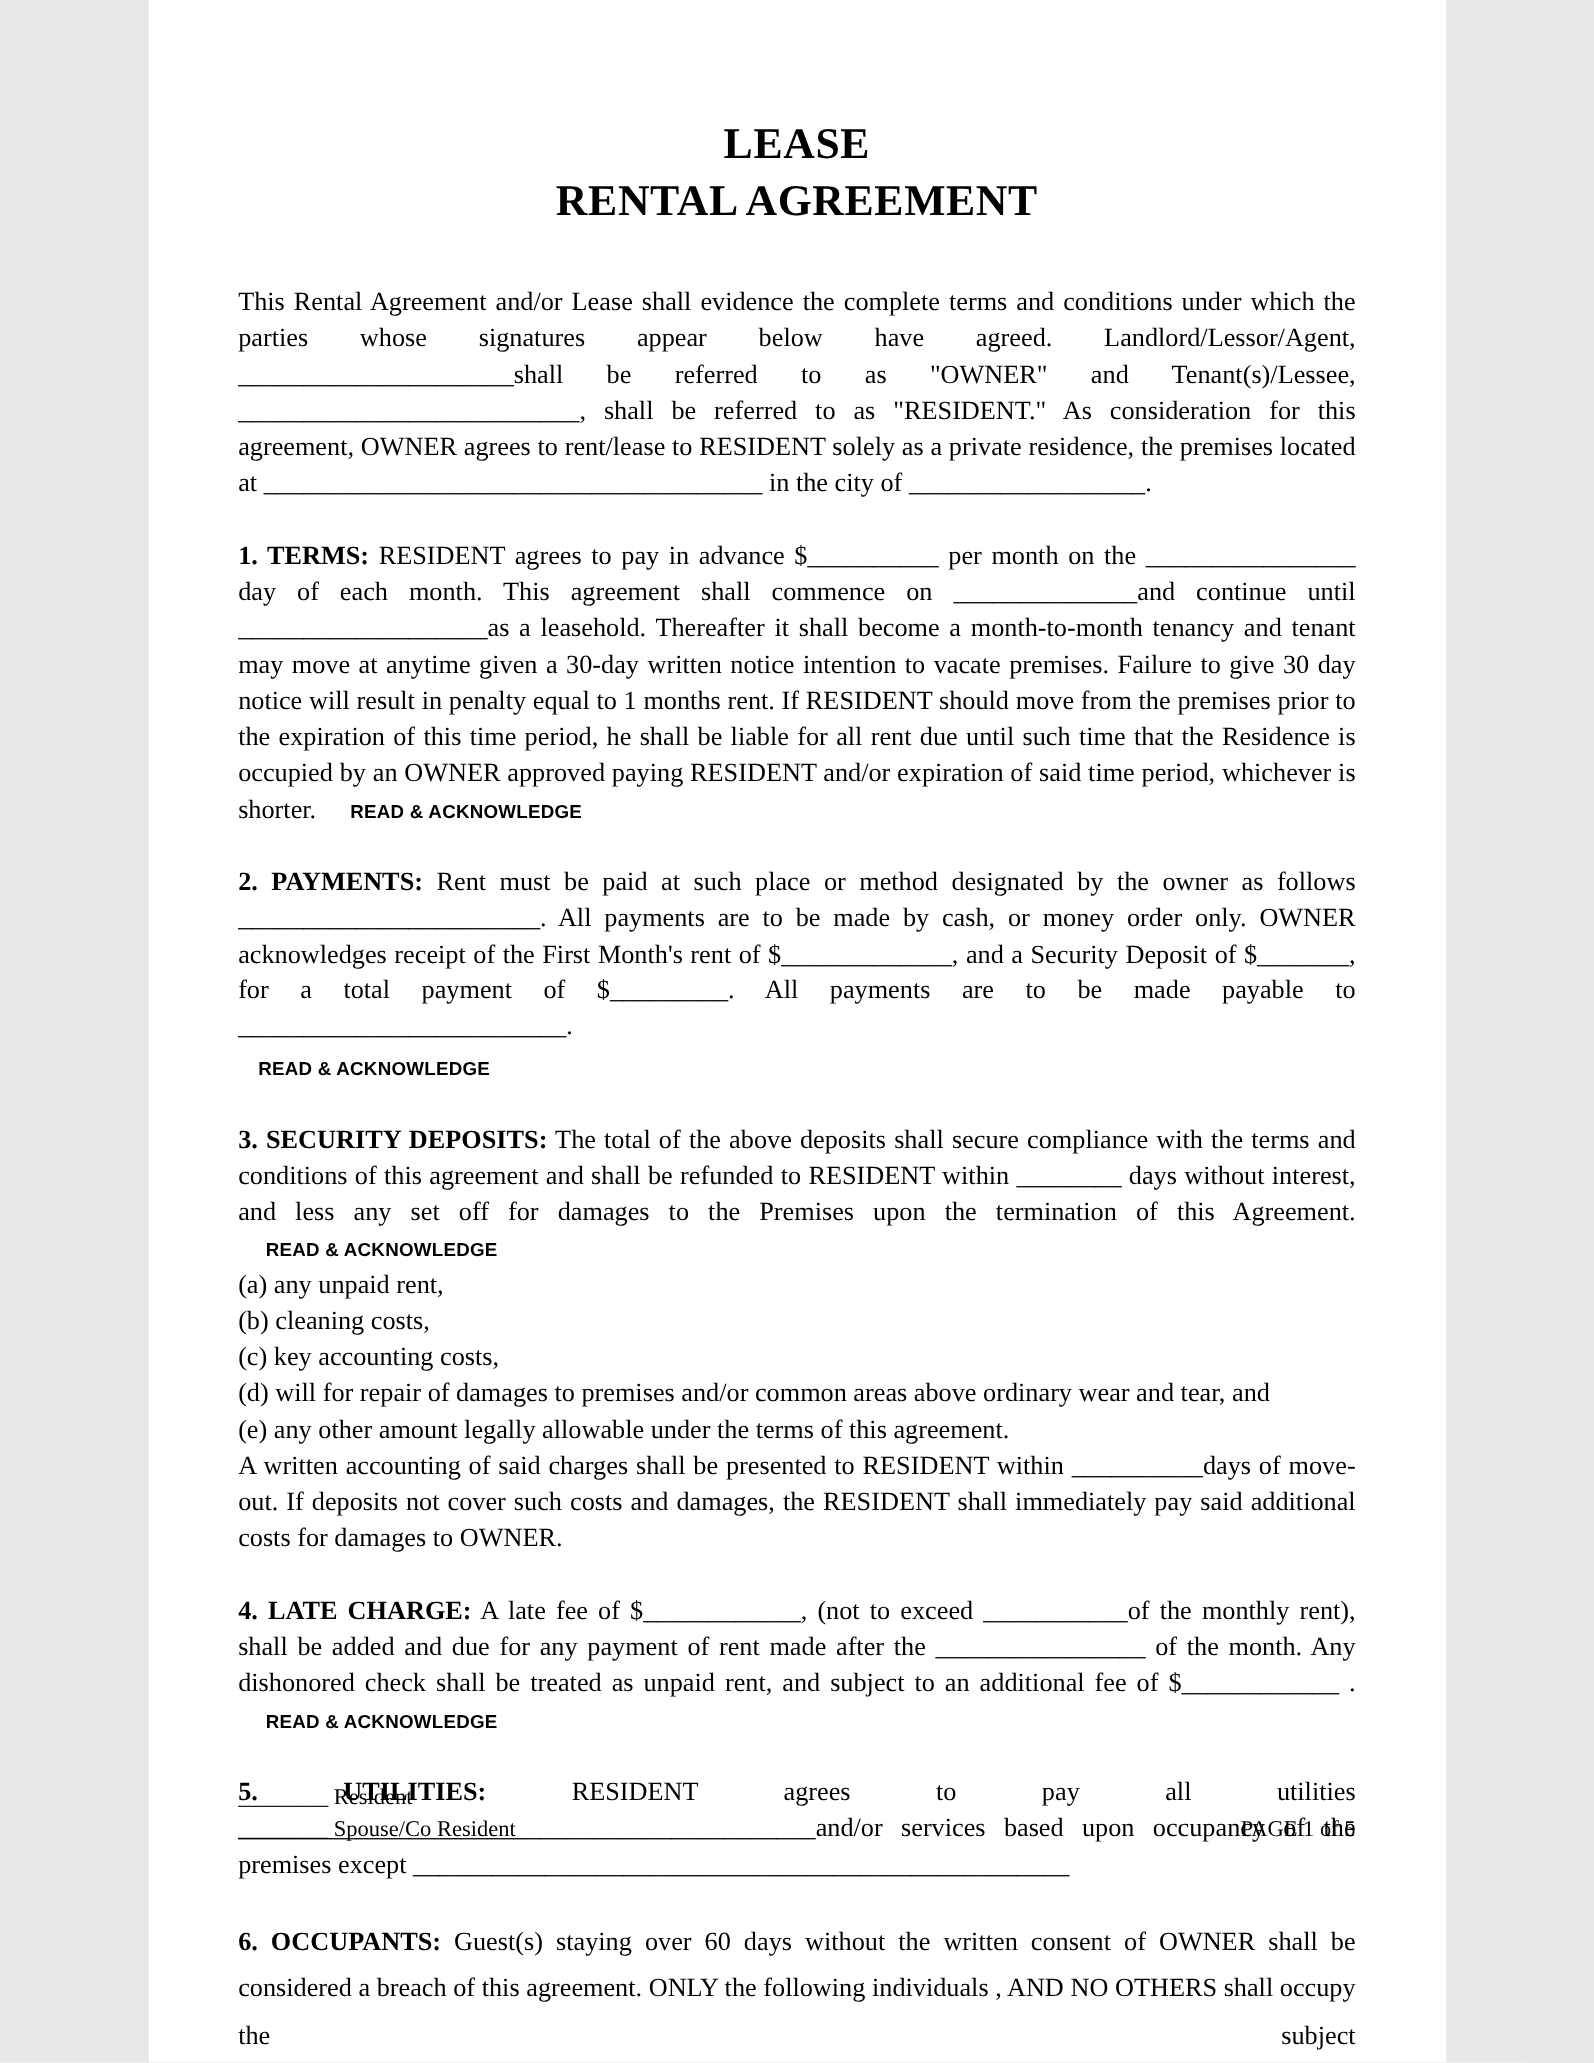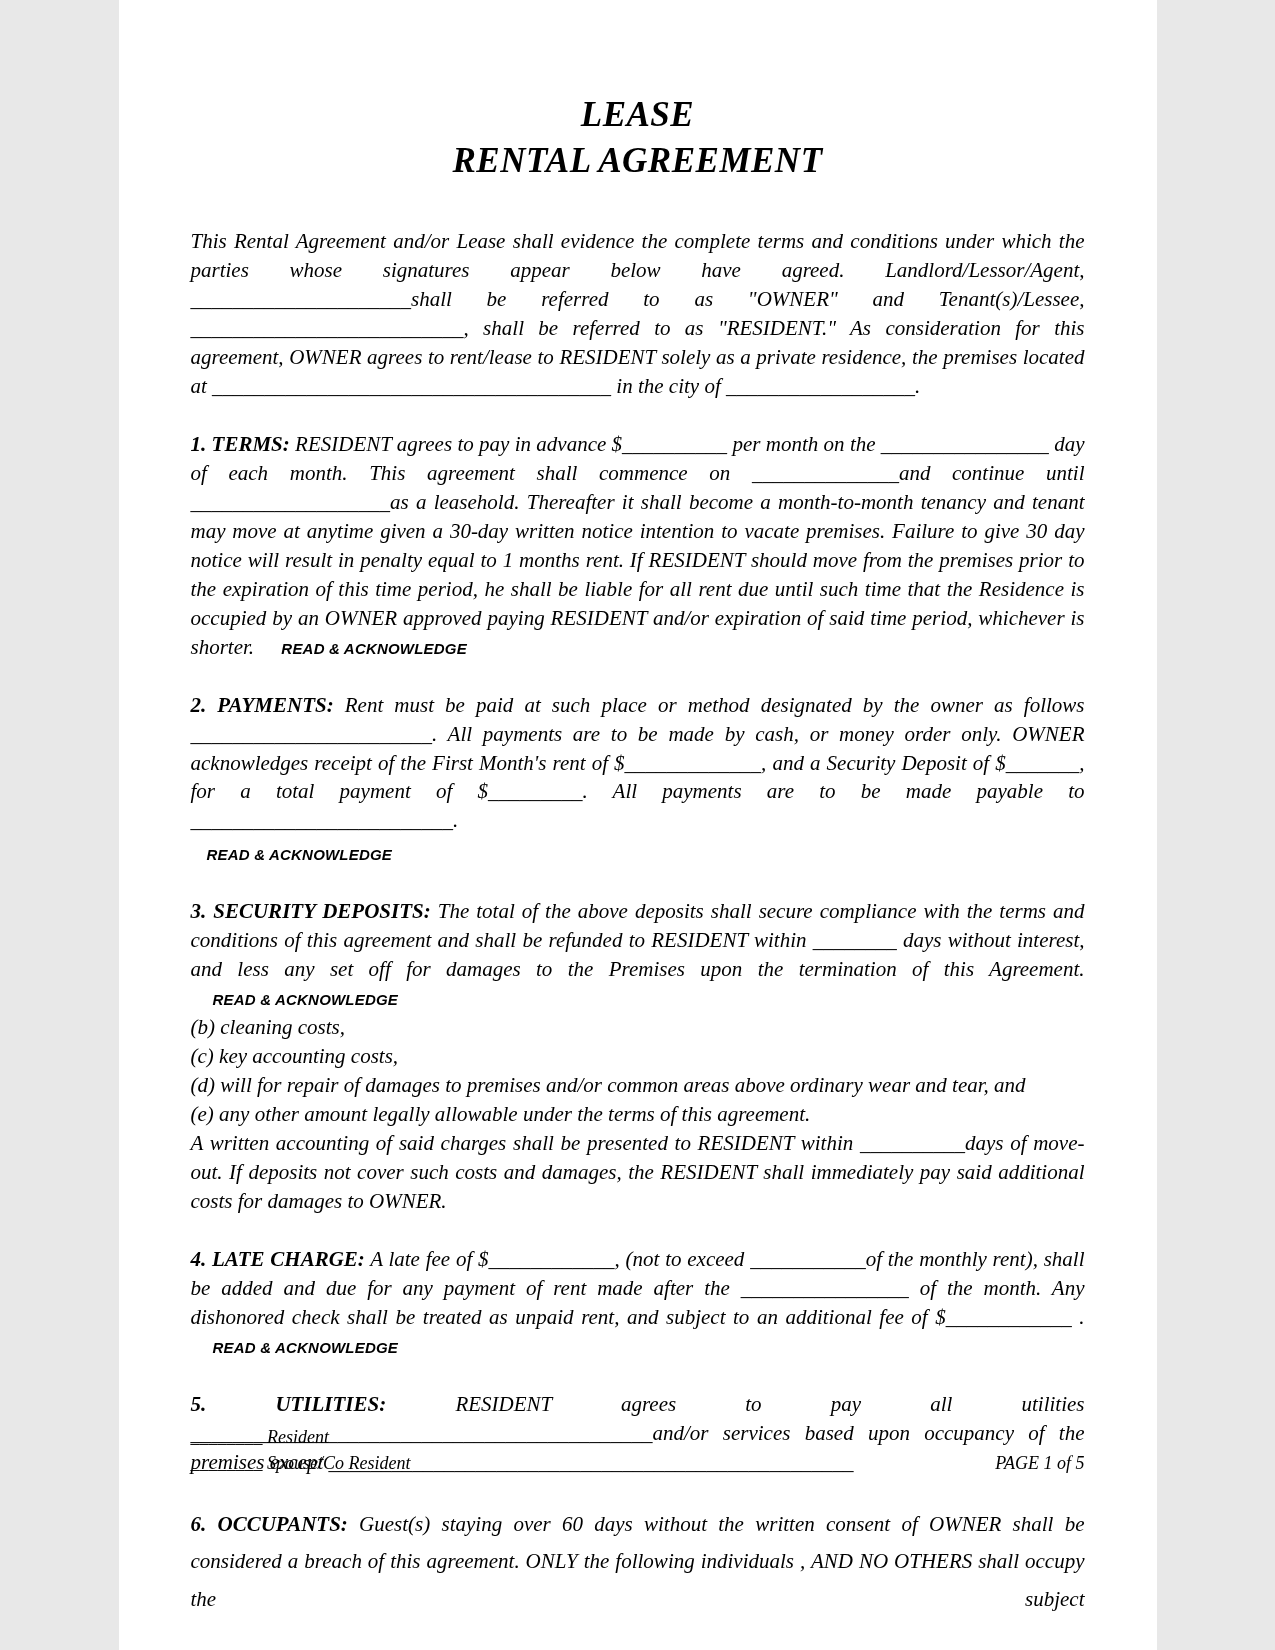--- a/index.html
+++ b/index.html
@@ -13,21 +13,20 @@
     height: 1650px;
     margin: 0 auto;
     background: #ffffff;
     box-sizing: border-box;
     padding: 92px 72px 0 72px;
     font-family: "Liberation Serif", "DejaVu Serif", serif;
     font-size: 21px;
     line-height: 1.38;
     color: #000000;
     overflow: hidden;
-    font-style: italic;
   }
   .doc-title {
     text-align: center;
     font-weight: bold;
     font-size: 35px;
     line-height: 1.3;
     margin: 0 0 44px 0;
     letter-spacing: 0.5px;
   }
   .para {
@@ -105,20 +104,21 @@
   <div class="ack-line">
     <span class="ack">READ &amp; ACKNOWLEDGE</span>
   </div>
 
   <div class="para mb0">
     <span class="h">3.  SECURITY  DEPOSITS:</span>
     <span>The total of the above deposits shall secure compliance with the terms and conditions of this agreement and shall be refunded to RESIDENT within ________  days without interest, and less any set off for damages to the Premises upon the termination of this Agreement.</span>
     <span class="ack">READ &amp; ACKNOWLEDGE</span>
   </div>
   <div>
+    <div class="list-item">(a) any unpaid rent,</div>
     <div class="list-item">(b) cleaning costs,</div>
     <div class="list-item">(c) key accounting costs,</div>
     <div class="list-item">(d) will for repair of damages to premises and/or common areas above ordinary wear and tear, and</div>
     <div class="list-item">(e) any other amount legally allowable under the terms of this agreement.</div>
   </div>
   <div class="para">
     <span>A written accounting of said charges shall be presented to RESIDENT within __________days of move-out. If deposits not cover such costs and damages, the RESIDENT shall immediately pay said additional costs for damages to OWNER.</span>
   </div>
 
   <div class="para">

